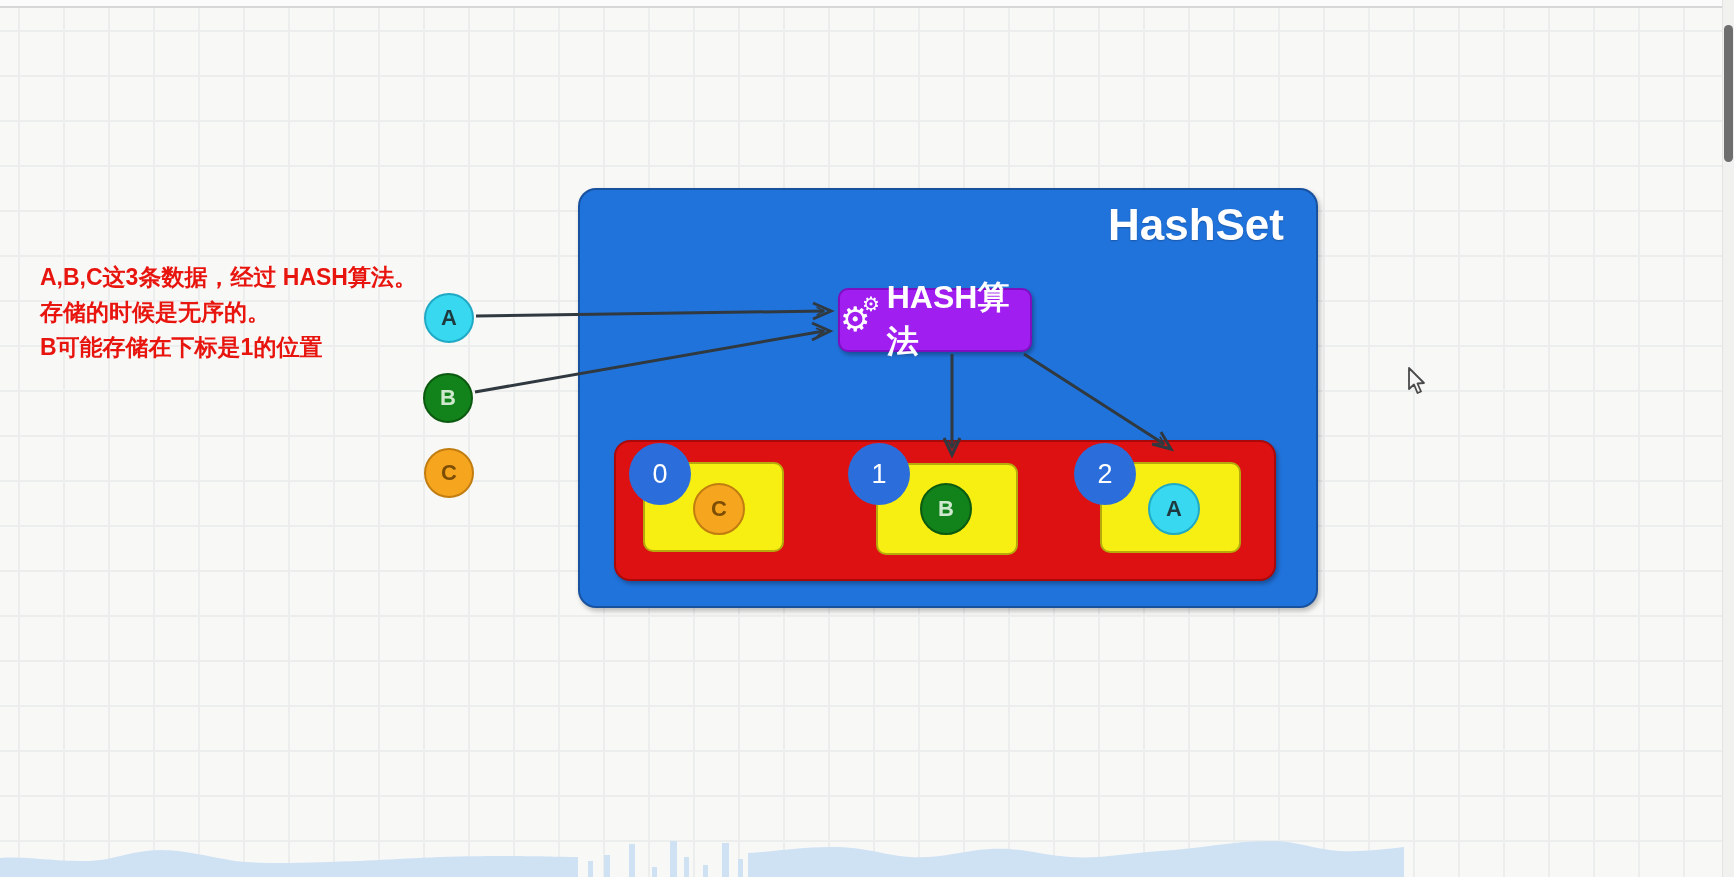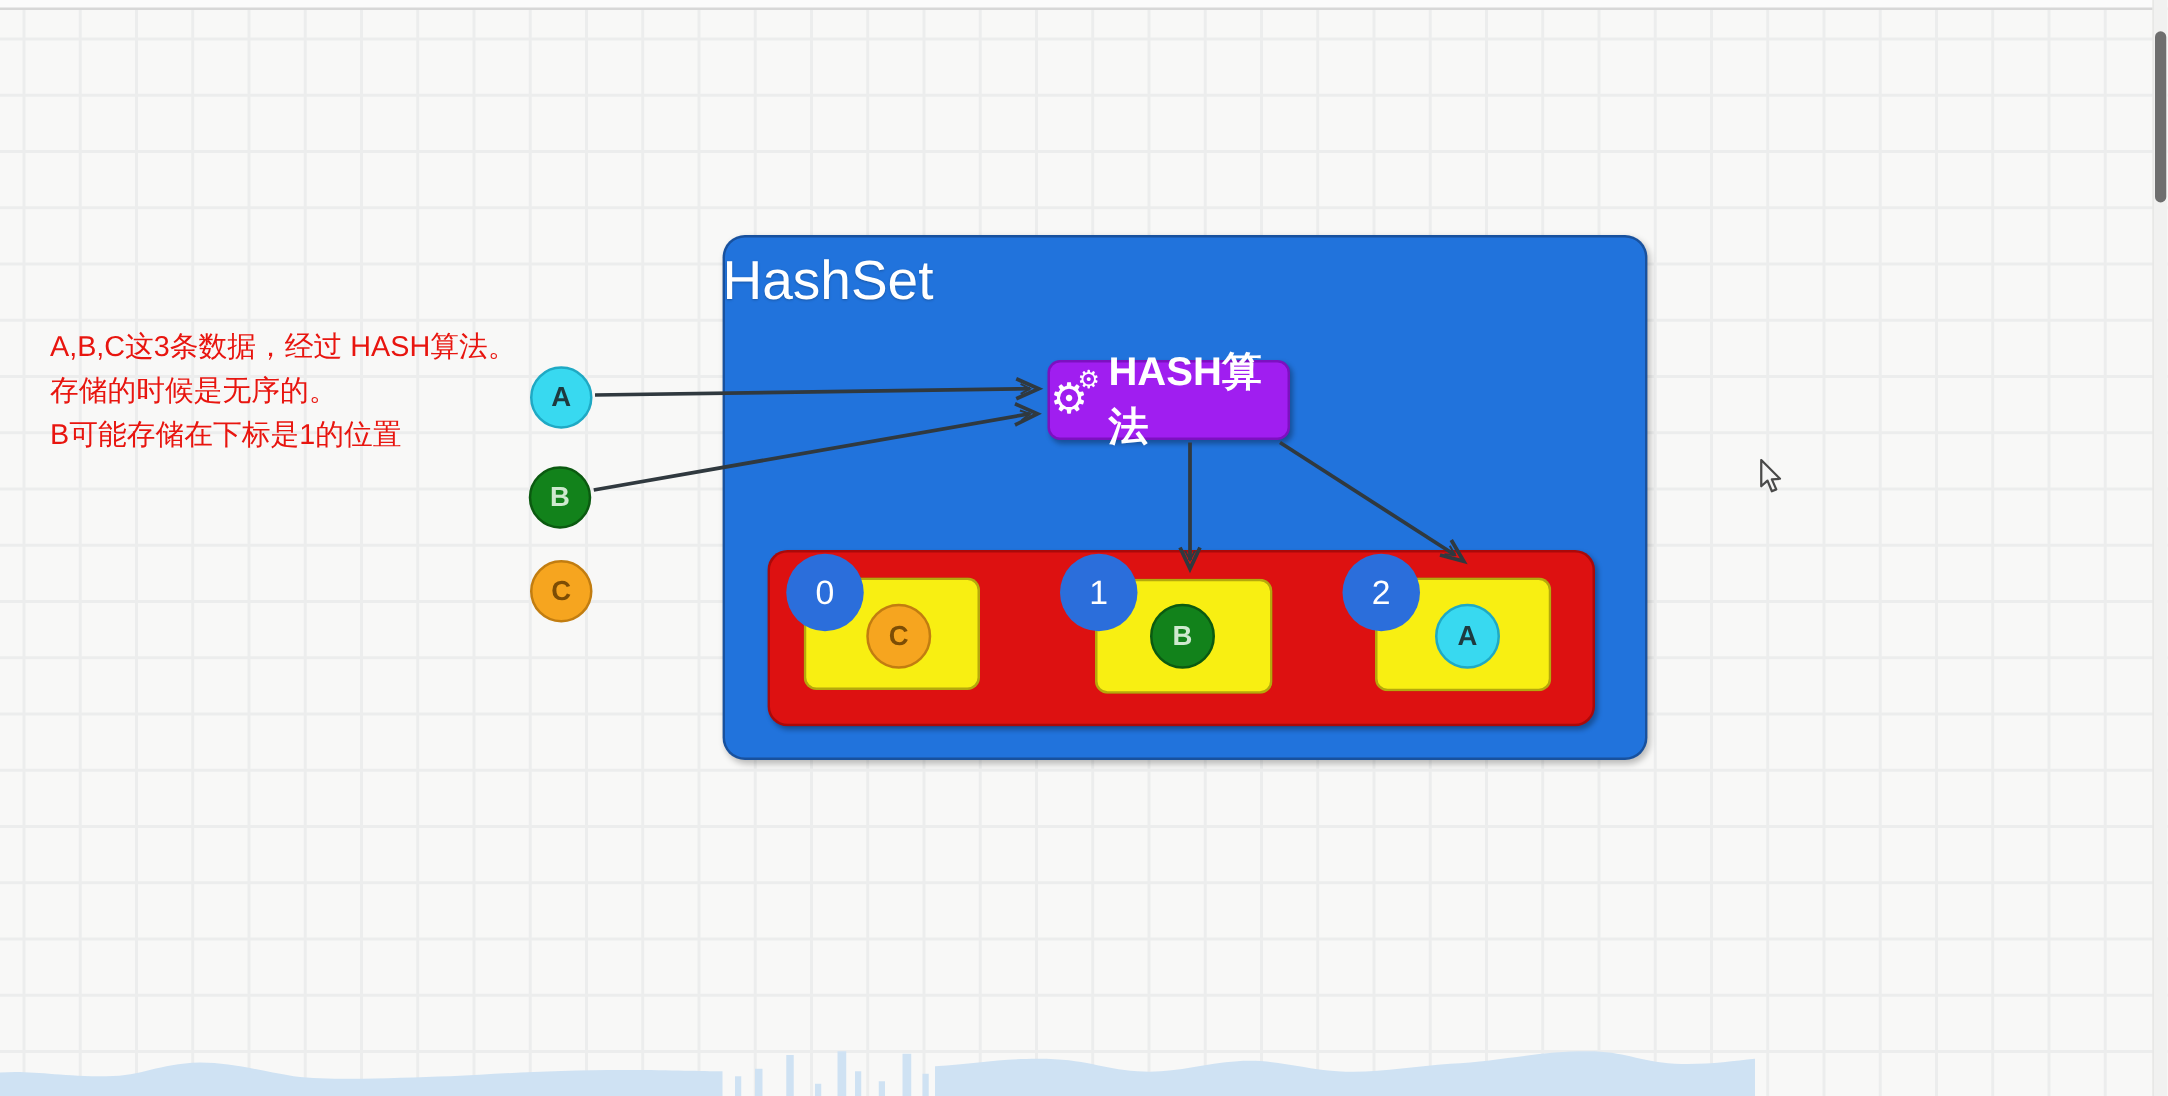--- a/index.html
+++ b/index.html
@@ -13,35 +13,35 @@
       linear-gradient(90deg,#eceded 2px, transparent 2px);
     background-size:45px 45px;
     background-position:18px 30px;
   }
   .abs { position:absolute; }
 
   
   .top-band { left:0; top:0; width:1734px; height:8px; background:#fbfbfb; border-bottom:2px solid #d7d7d7; }
 
   
-  .annotation { left:40px; top:260px; width:480px; color:#e8150f; font-size:23px; line-height:35px; white-space:nowrap; }
+  .annotation { left:40px; top:260px; width:480px; color:#e8150f; font-size:23px; line-height:35px; white-space:nowrap;font-weight:bold; }
 
   
   .in-circle { width:50px; height:50px; border-radius:50%; display:flex; align-items:center; justify-content:center;
                font-size:22px; font-weight:bold; }
   .c-cyan   { background:#38d9f0; border:2px solid #1fa9c4; color:#1e3a3f; }
   .c-green  { background:#12821b; border:2px solid #0b5a10; color:#cfe9cf; }
   .c-orange { background:#f6a51f; border:2px solid #c27d10; color:#7c4d05; }
 
   
   .container { left:578px; top:188px; width:740px; height:420px; background:#2173dc;
                border:2px solid rgba(18,58,116,.6); border-radius:18px;
                box-shadow:2px 3px 5px rgba(0,0,0,.25); }
-  .hs-title { left:578px; top:200px; width:706px; text-align:left; color:#ffffff;
-              font-size:44px; font-weight:normal; text-shadow:0 1px 2px rgba(0,0,0,.25); }
+  .hs-title { left:578px; top:200px; width:706px; text-align:right; color:#ffffff;
+              font-size:44px; font-weight:bold; text-shadow:0 1px 2px rgba(0,0,0,.25); }
 
   
   .hash-box { left:838px; top:288px; width:194px; height:64px; background:#a01ef0;
               border:2px solid #7c10c0; border-radius:10px; box-shadow:2px 3px 4px rgba(0,0,0,.3);
               display:flex; align-items:center; justify-content:center; gap:6px; }
   .hash-box .label { color:#ffffff; font-size:32px; font-weight:bold; }
   .gears { position:relative; width:44px; height:44px; color:#ffffff; }
   .gears .g1 { position:absolute; left:0; top:4px; font-size:34px; line-height:34px; }
   .gears .g2 { position:absolute; left:22px; top:-4px; font-size:20px; line-height:20px; }
 

